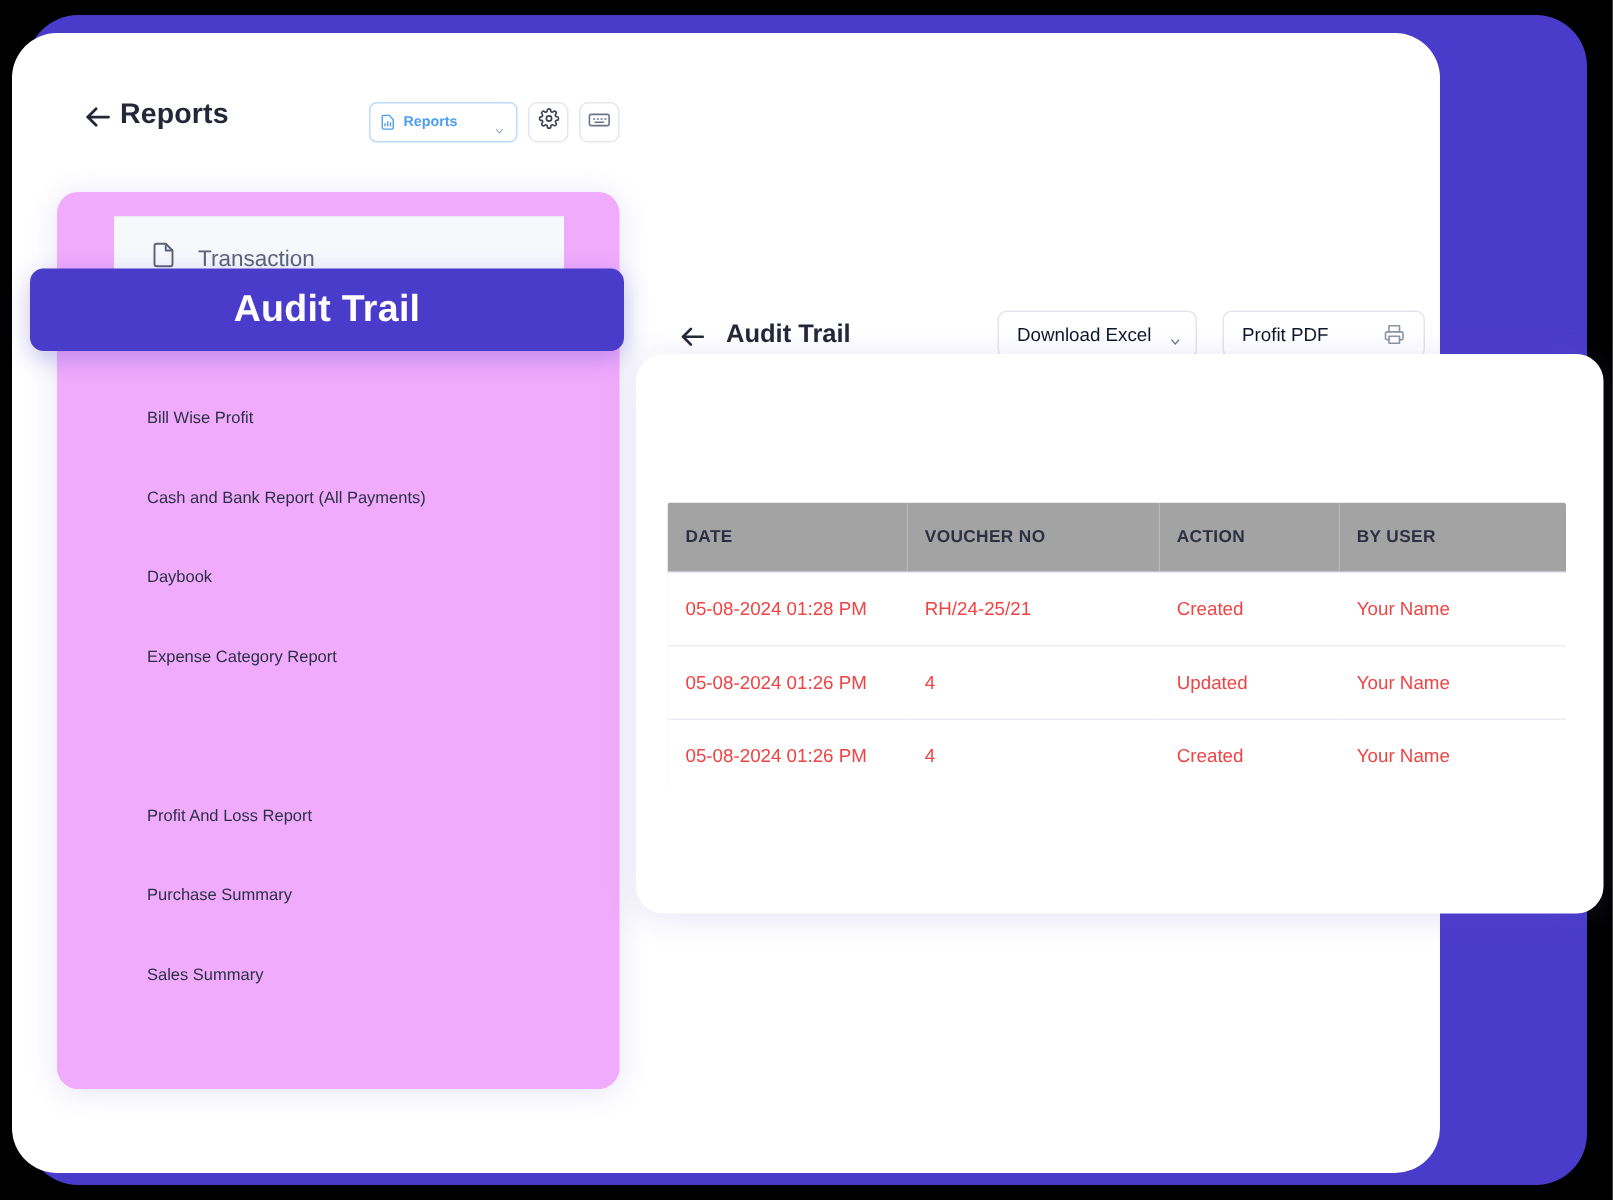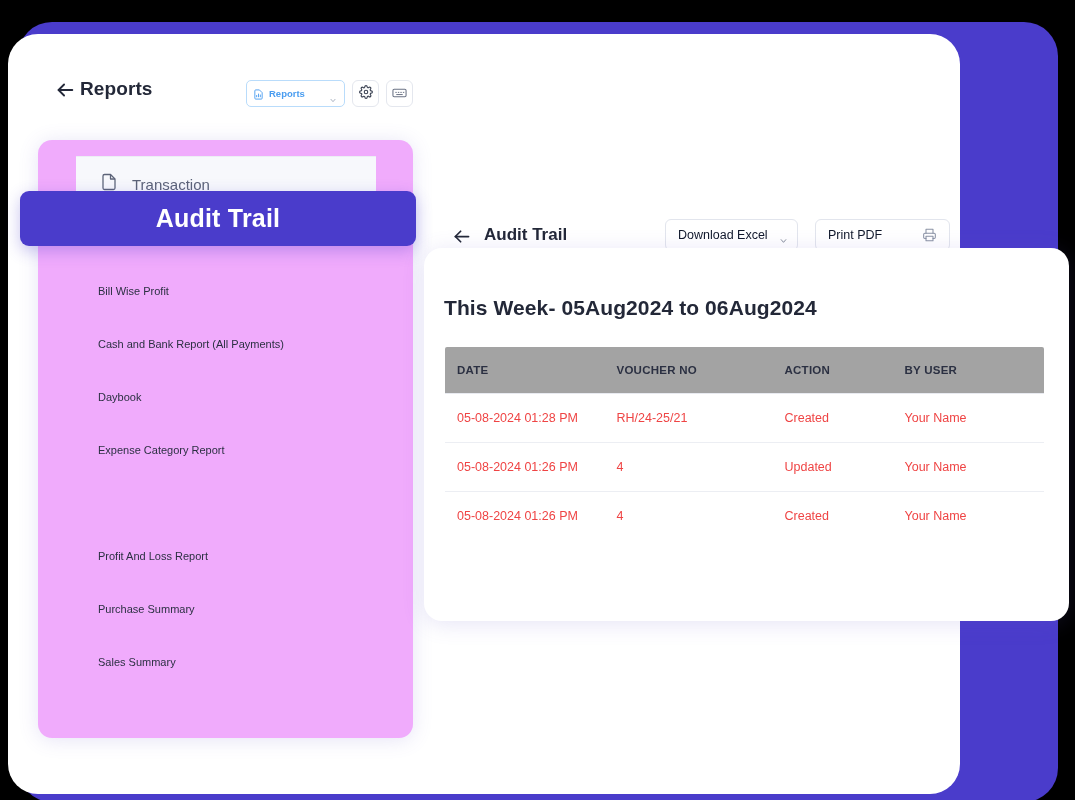--- a/index.html
+++ b/index.html
@@ -2,21 +2,21 @@
 <html><head>
 <meta charset="utf-8">
 <style>
   * { box-sizing: border-box; margin: 0; padding: 0; }
   html, body {
     width: 1075px; height: 800px;
     background: #000000;
     font-family: "Liberation Sans", sans-serif;
     overflow: hidden;
   }
-  #stage { position: relative; width: 1075px; height: 756px; margin-top: 12px; }
+  #stage { position: relative; width: 1075px; height: 756px; }
 
   
   .purple-back {
     position: absolute;
     left: 18px; top: 10px;
     width: 1040px; height: 780px;
     background: #4a3ccb;
     border-radius: 34px;
   }
 
@@ -290,35 +290,34 @@
       <div class="btn-outline btn-dl">
         <span class="bo-label">Download Excel</span>
         <span class="bo-chev">
           <svg viewBox="0 0 24 24" width="11" height="8" fill="none" stroke="#6b7385" stroke-width="2.4" stroke-linecap="round" stroke-linejoin="round">
               <polyline points="5,8 12,16 19,8"></polyline>
             </svg>
         </span>
       </div>
 
       <div class="btn-outline btn-pdf">
-        <span class="bo-label">Print PDF</span>
+        <span class="bo-label">Profit PDF</span>
         <span class="bo-print">
           <svg viewBox="0 0 24 24" width="15" height="14" fill="none" stroke="#8b93a5" stroke-width="1.8" stroke-linecap="round" stroke-linejoin="round">
             <polyline points="6,9 6,2 18,2 18,9"></polyline>
             <path d="M6 18H4a2 2 0 0 1-2-2v-5a2 2 0 0 1 2-2h16a2 2 0 0 1 2 2v5a2 2 0 0 1-2 2h-2"></path>
             <rect x="6" y="14" width="12" height="8"></rect>
           </svg>
         </span>
       </div>
     </div>
 
   </div>
 
   <div class="content-card">
-    <div class="week-title">This Week- 05Aug2024 to 06Aug2024</div>
 
     <table class="audit-table">
       <colgroup>
         <col class="col-date">
           <col class="col-voucher">
           <col class="col-action">
           <col class="col-user">
       </colgroup>
       <thead>
         <tr>

